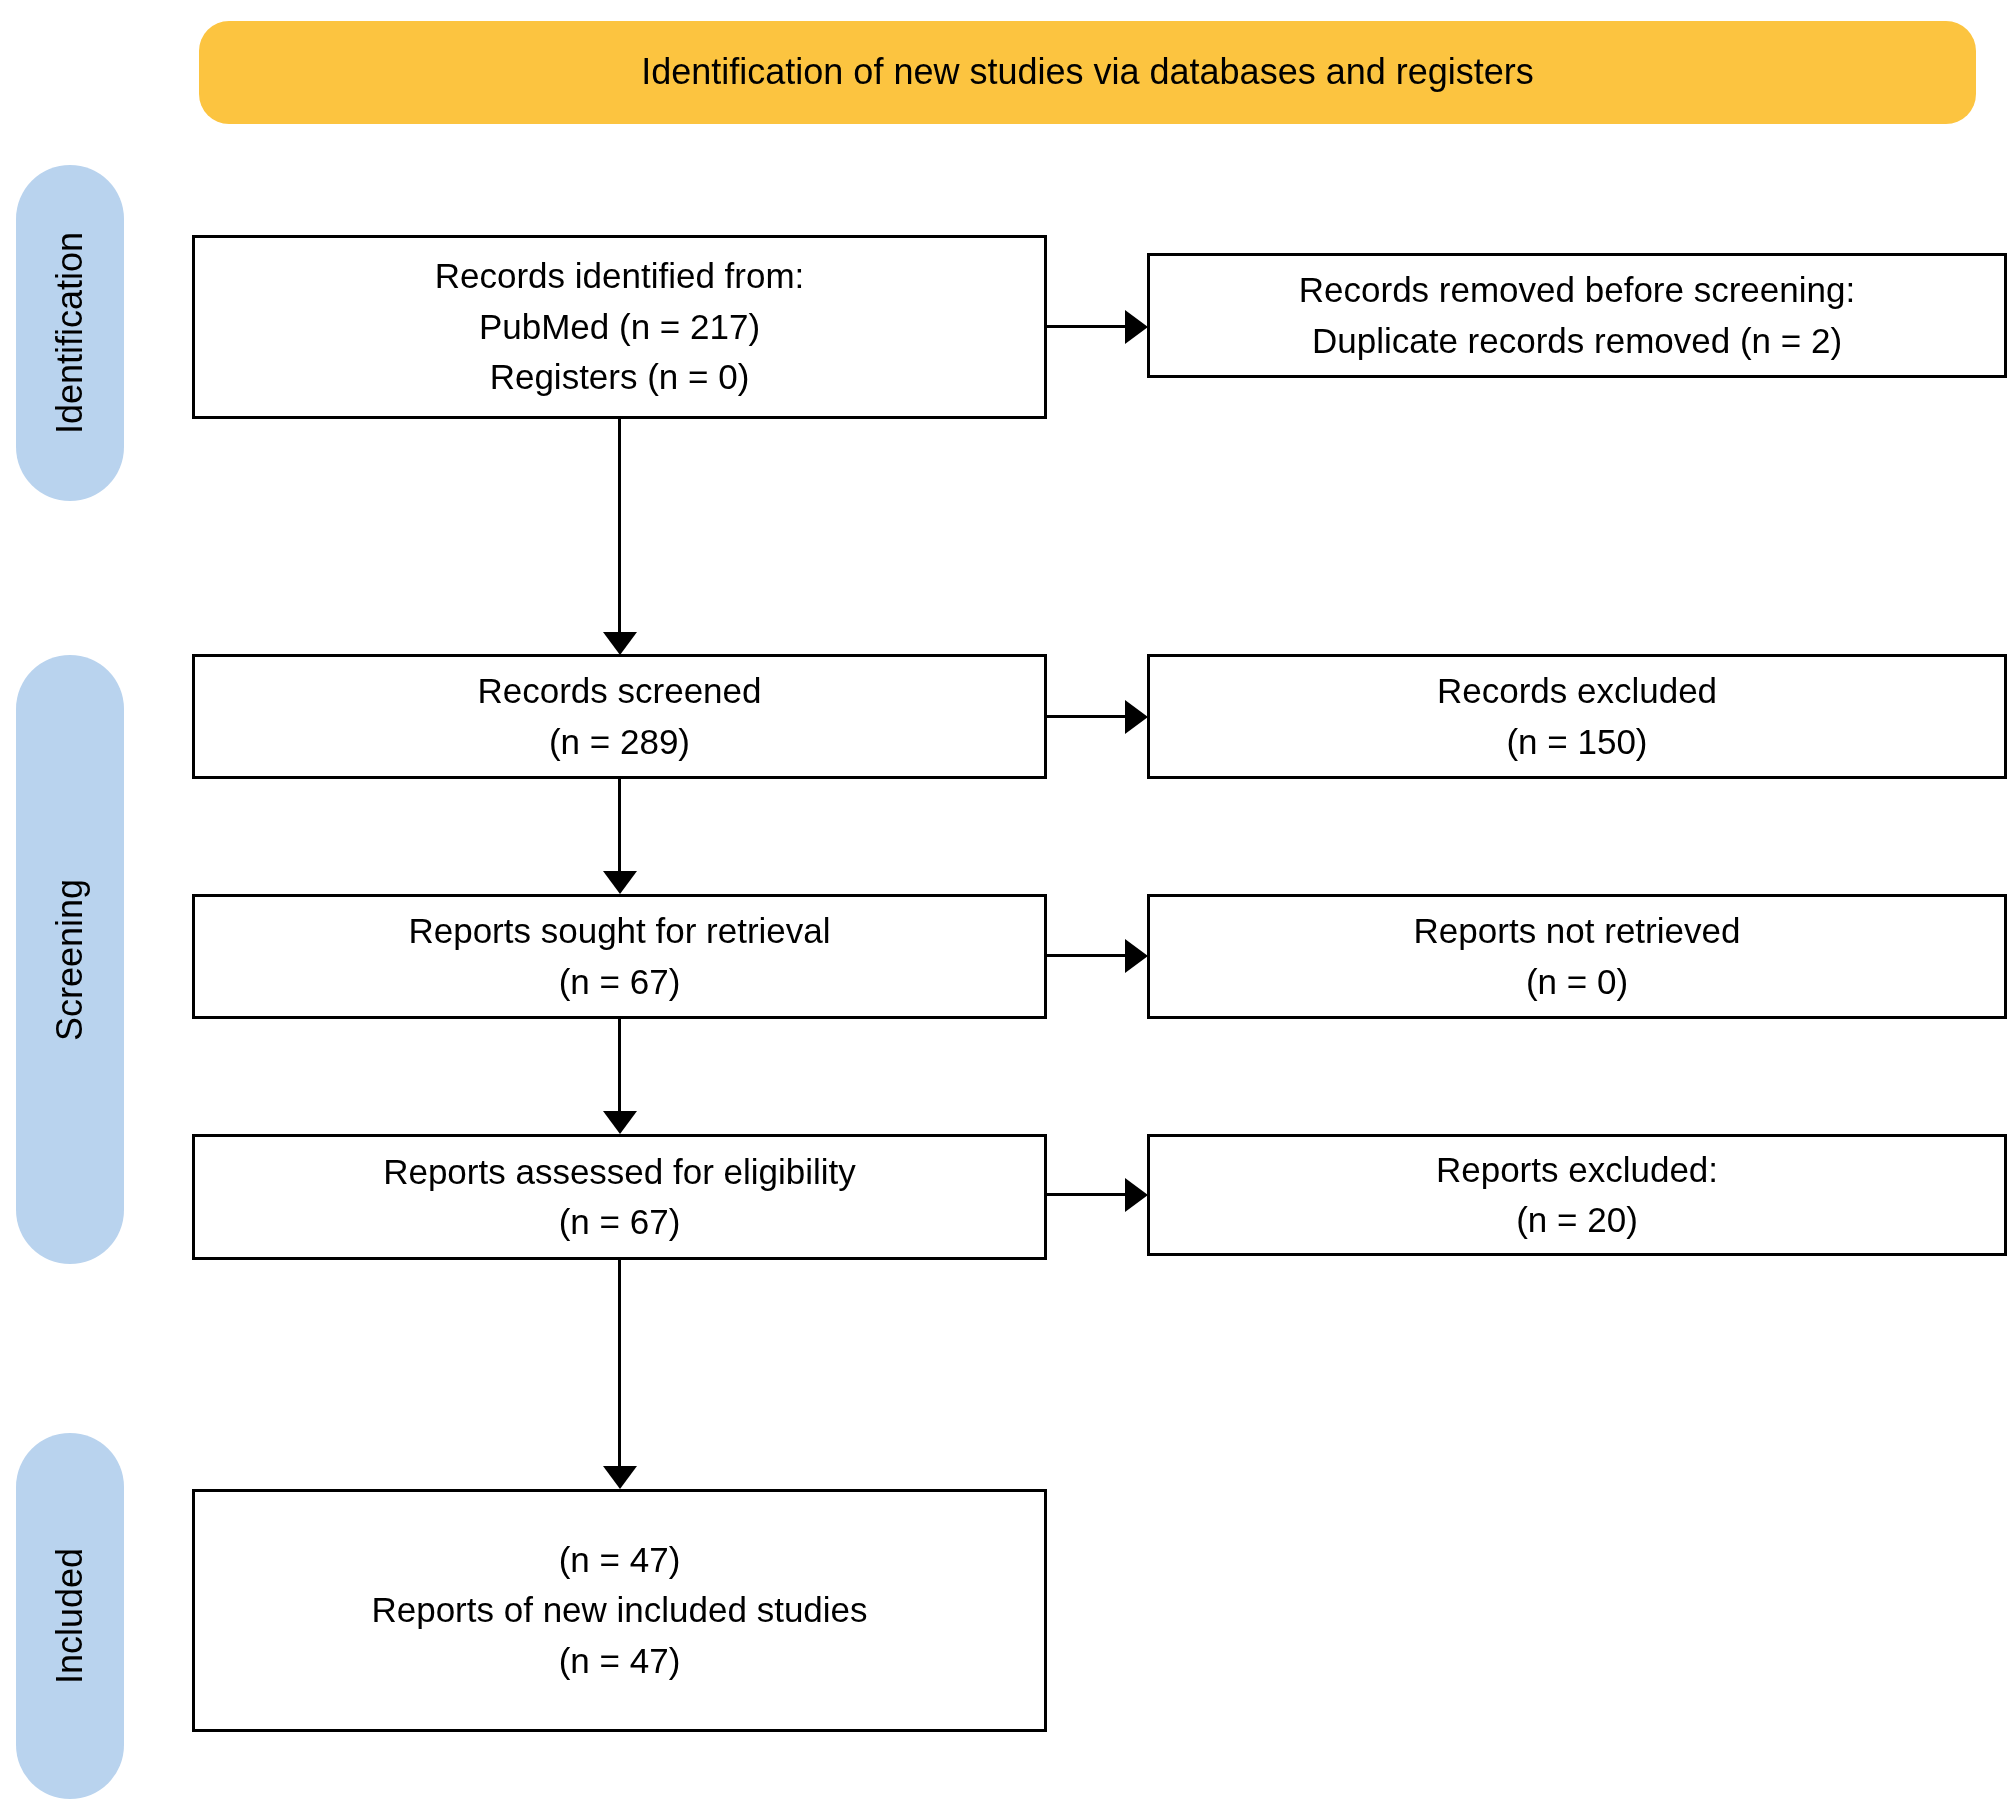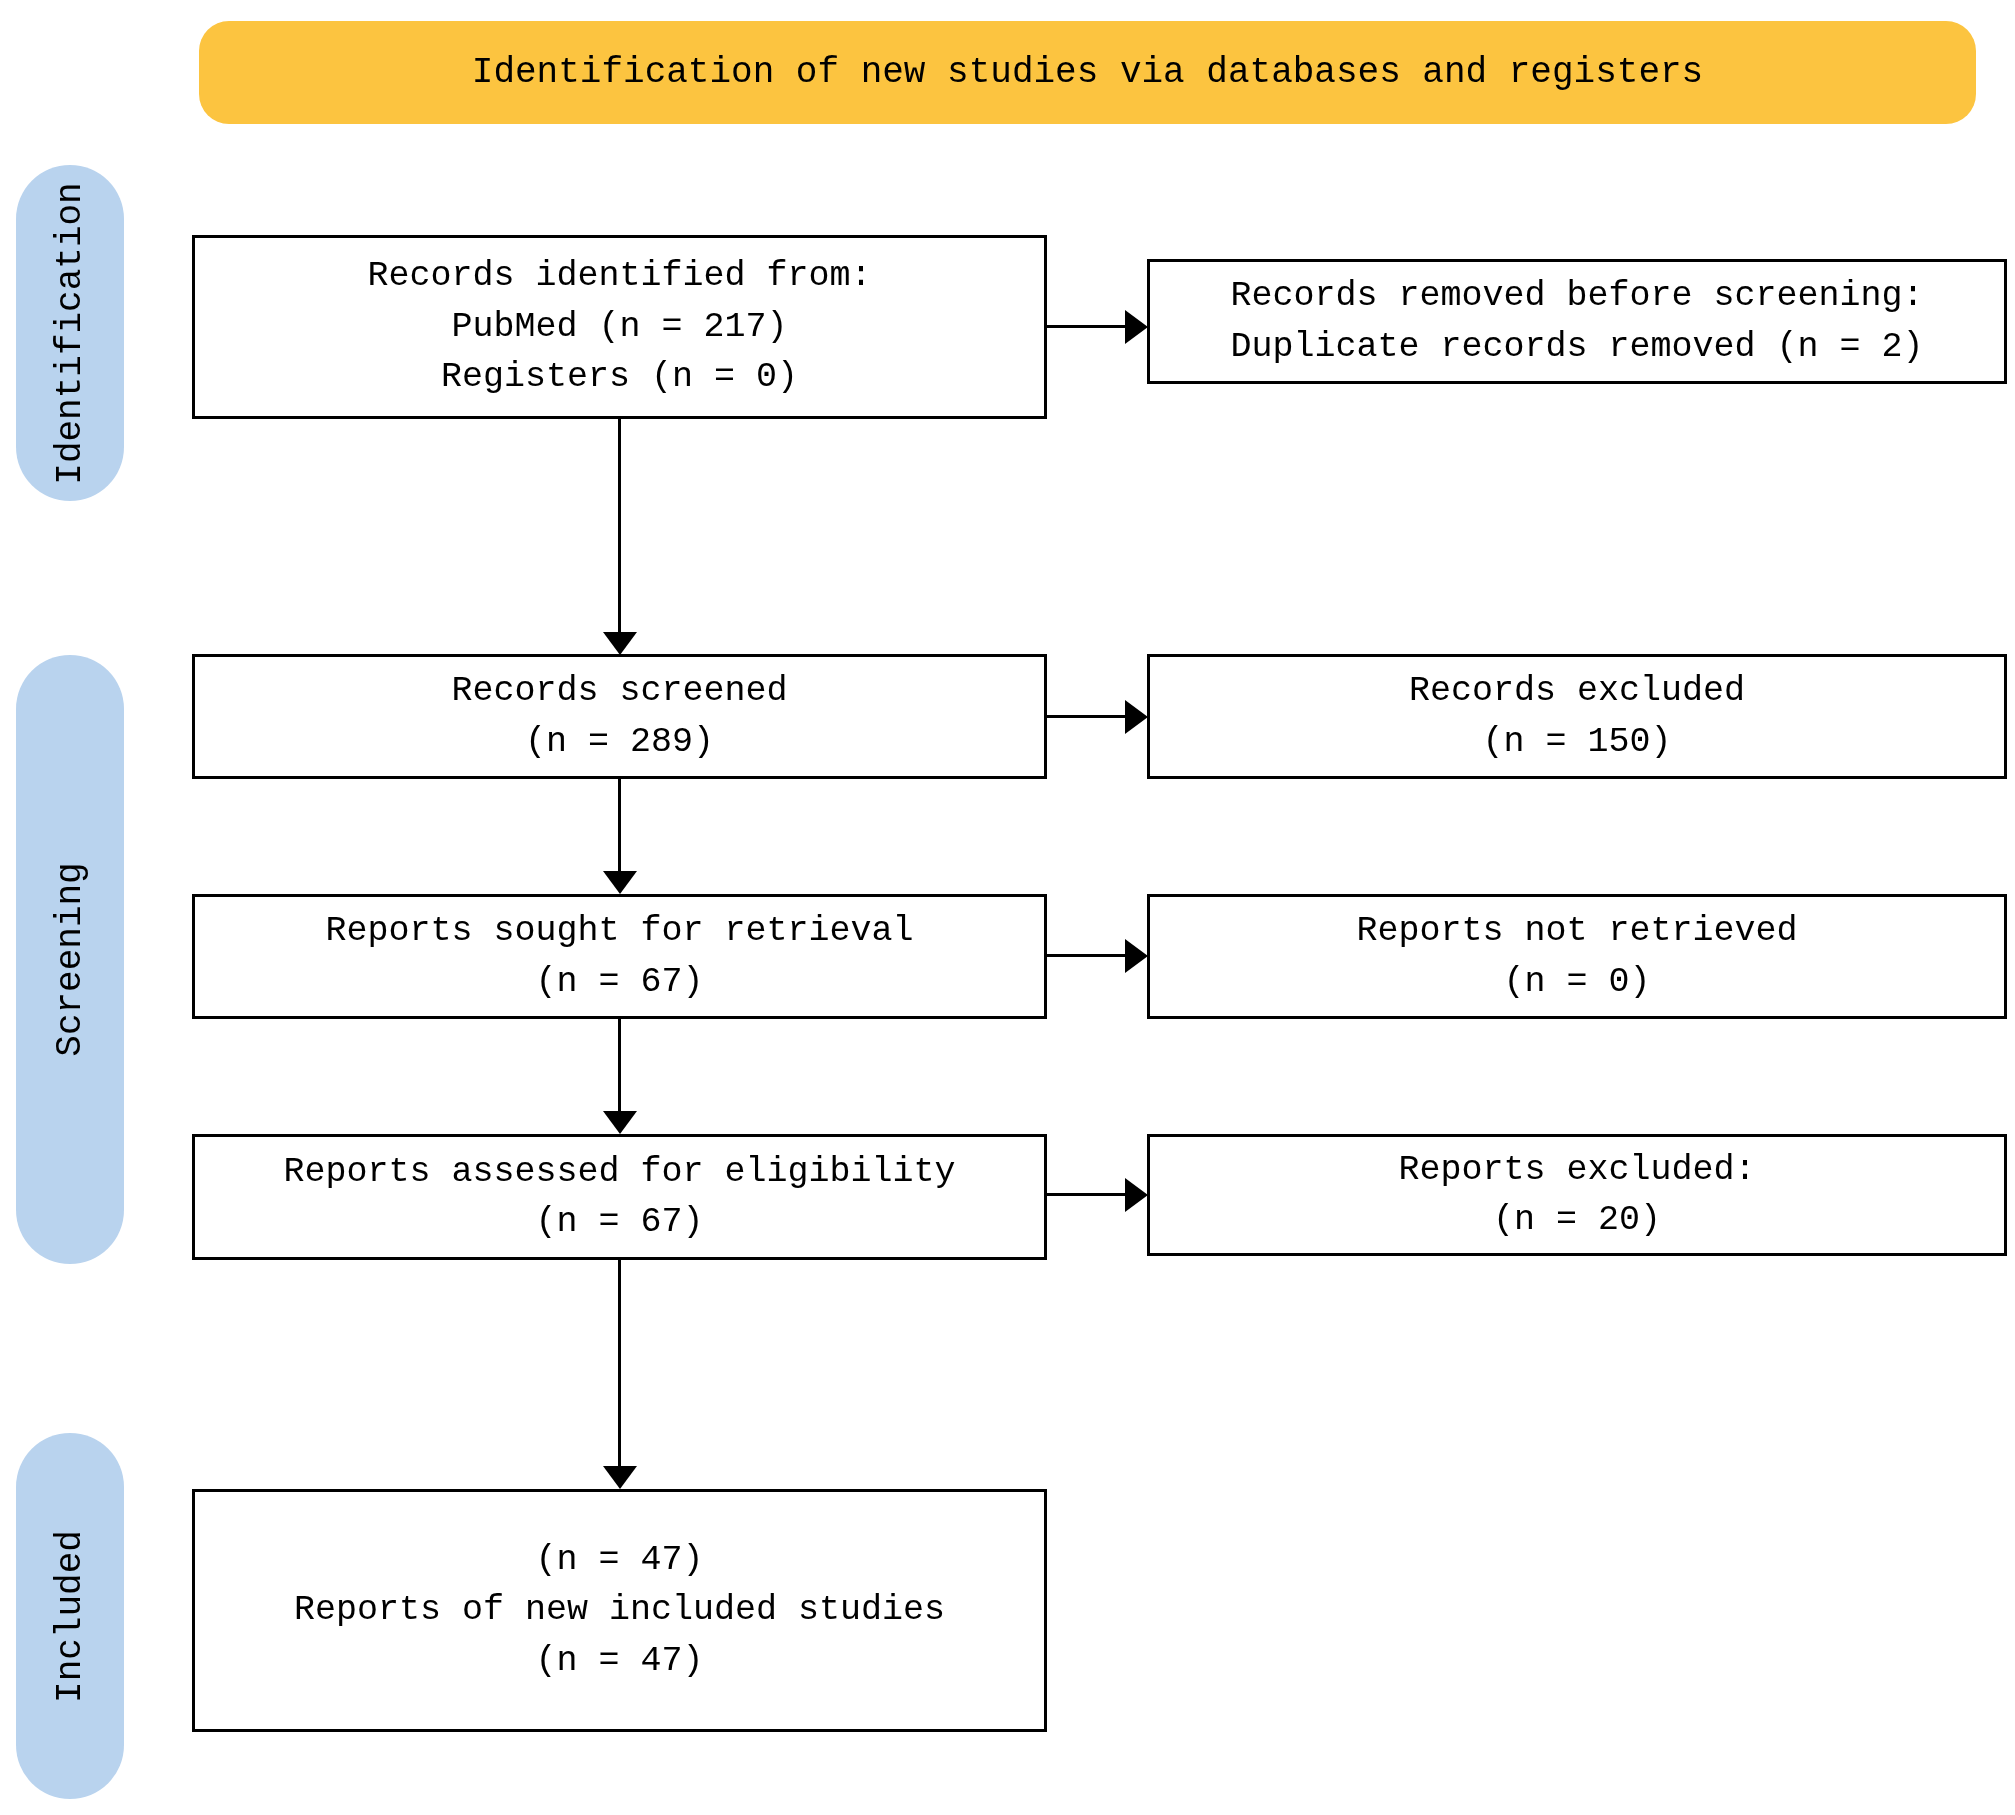--- a/index.html
+++ b/index.html
@@ -1,21 +1,21 @@
 <!DOCTYPE html>
 <html style="font-size:8.7px"><head>
 <meta charset="utf-8">
 <style>
   html, body { margin: 0; padding: 0; background: #ffffff; }
   #stage-canvas {
     position: relative;
     width: 2015px;
     height: 1816px;
     background: #ffffff;
-    font-family: Liberation Mono, monospace;
+    font-family: Liberation Sans, sans-serif;
     color: #000000;
     overflow: hidden;
   }
 
   
   #banner {
     position: absolute;
     left: 199px; top: 20.6px;
     width: 1777px; height: 103px;
     border-radius: 30px;
@@ -50,21 +50,21 @@
     display: flex; flex-direction: column;
     align-items: center; justify-content: center;
     text-align: center;
     font-size: 35px;
     line-height: 1.44;
   }
   .col-left  { left: 192px;  width: 855px; }
   .col-right { left: 1147px; width: 860px; }
 
   #box-records-identified    { top: 235px;  height: 184px; }
-  #box-records-removed       { top: 259px;  height: 125px; }
+  #box-records-removed       { top: 253px;  height: 125px; }
   #box-records-screened      { top: 654px; height: 125px; text-align: right; }
   #box-records-excluded      { top: 654px; height: 125px; }
   #box-reports-sought        { top: 894px; height: 125px; }
   #box-reports-not-retrieved { top: 894px; height: 125px; }
   #box-reports-assessed      { top: 1134px; height: 126px; }
   #box-reports-excluded      { top: 1134px; height: 122px; justify-content: center; }
   #box-studies-included      { top: 1489px; height: 243px; }
 
   
   .varrow { position: absolute; left: 618px; width: 3.3px; background: #000; }

